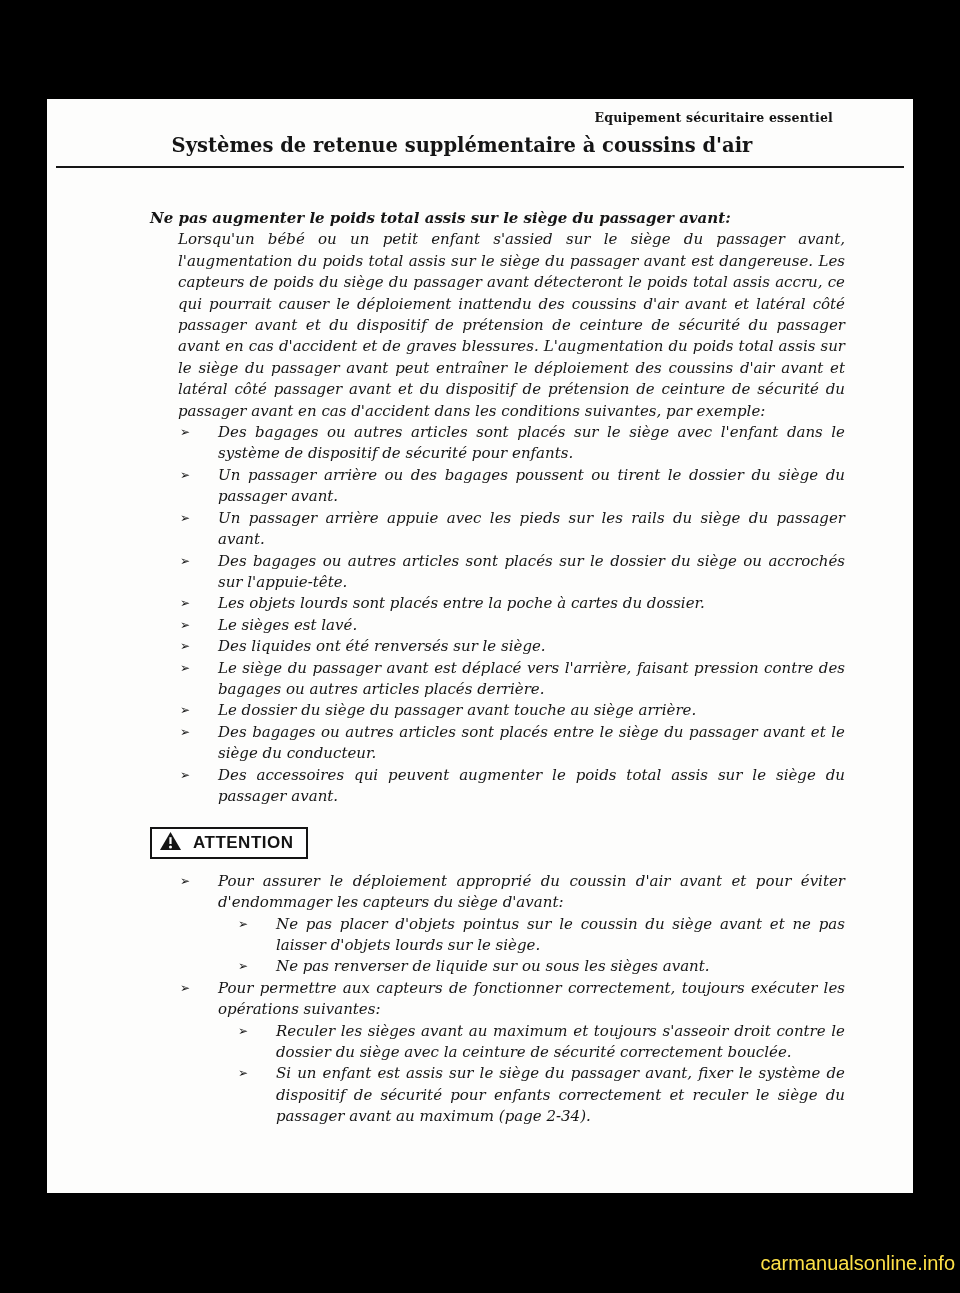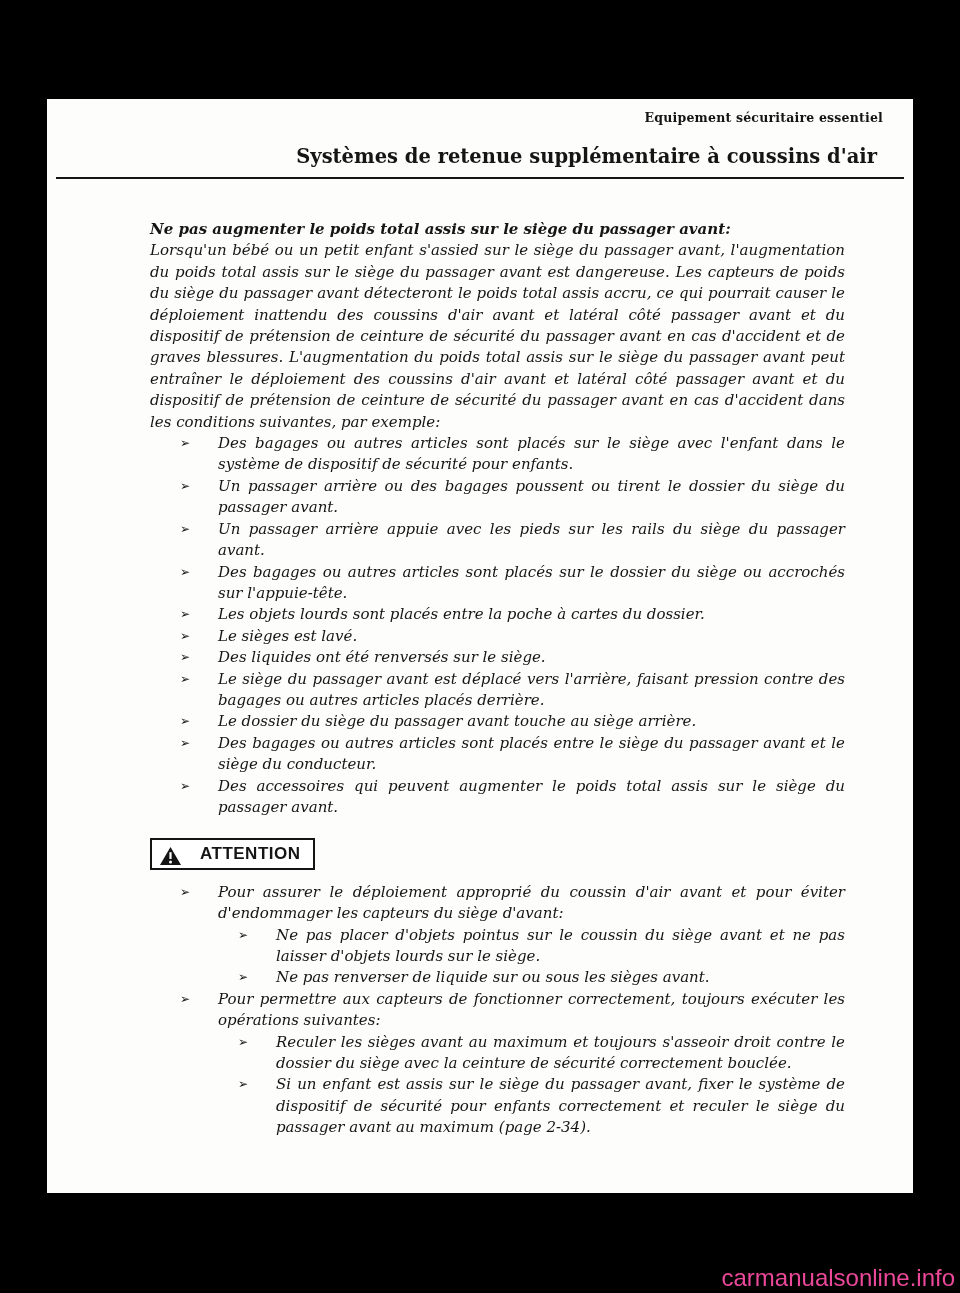--- a/index.html
+++ b/index.html
@@ -15,54 +15,54 @@
     left: 47px; top: 99px;
     width: 866px; height: 1094px;
     background: #fdfdfc;
     color: #151515;
     overflow: hidden;
   }
   .header { padding-top: 11px; }
   .eyebrow {
     font-family: "DejaVu Serif", serif;
     font-weight: bold; font-size: 12.5px;
-    text-align: right; padding-right: 30px;
+    text-align: right; padding-right: 80px;
     letter-spacing: 0.2px;
   }
   .title {
     font-family: "DejaVu Serif", serif;
     font-weight: bold; font-size: 19.5px;
-    text-align: right; padding-right: 36px;
-    margin-top: 20px;
+    text-align: center; padding-right: 36px;
+    margin-top: 9px;
   }
   .rule { border-top: 2px solid #161616; margin: 9px 9px 0 9px; height: 0; }
   .content {
     margin: 36px 68px 0 103px;
     font-family: "DejaVu Serif", serif;
     font-style: italic;
     font-size: 15px;
     line-height: 21.4px;
   }
   .section-heading { font-weight: bold; margin-top: 40px; }
-  .intro { text-align: justify; }
+  .intro { margin-left: 28px; text-align: justify; }
   .bullets { margin-left: 30px; }
   .bullet { display: flex; align-items: flex-start; }
   .arrow {
     flex: 0 0 22px;
     font-family: "DejaVu Sans", sans-serif;
     font-style: normal;
     font-size: 12px;
     line-height: 21.4px;
   }
   .btext { flex: 1; text-align: justify; margin-left: 16px; }
   .sub-bullets { margin-left: 20px; }
   .attention-box {
     display: inline-flex;
-    align-items: flex-end;
-    gap: 19px;
+    align-items: flex-start;
+    gap: 12px;
     border: 2px solid #141414;
     background: #fff;
     padding: 3px 12px 3px 8px;
     margin: 20px 0 12px 0;
   }
   .warn-icon { display: inline-flex; }
   .attention-label {
     font-family: "Liberation Sans", sans-serif;
     font-style: normal;
     font-weight: bold;
@@ -74,24 +74,23 @@
     top: 1052px; right: 74px;
     font-family: "DejaVu Serif", serif;
     font-weight: bold;
     font-size: 17px;
     font-style: normal;
     margin-top: 40px;
   }
   .watermark {
     position: absolute;
     right: 5px; top: 1252px;
-    color: #ec4899;
+    color: #fde047;
     font-family: "Liberation Sans", sans-serif;
-    font-size: 24px;
-    margin-top: 12px;
+    font-size: 20px;
   }
 </style>
 </head>
 <body>
 
 <div class="page">
 
   <div class="header">
     <div class="eyebrow">Equipement sécuritaire essentiel</div>
     <div class="title">Systèmes de retenue supplémentaire à coussins d'air</div>

